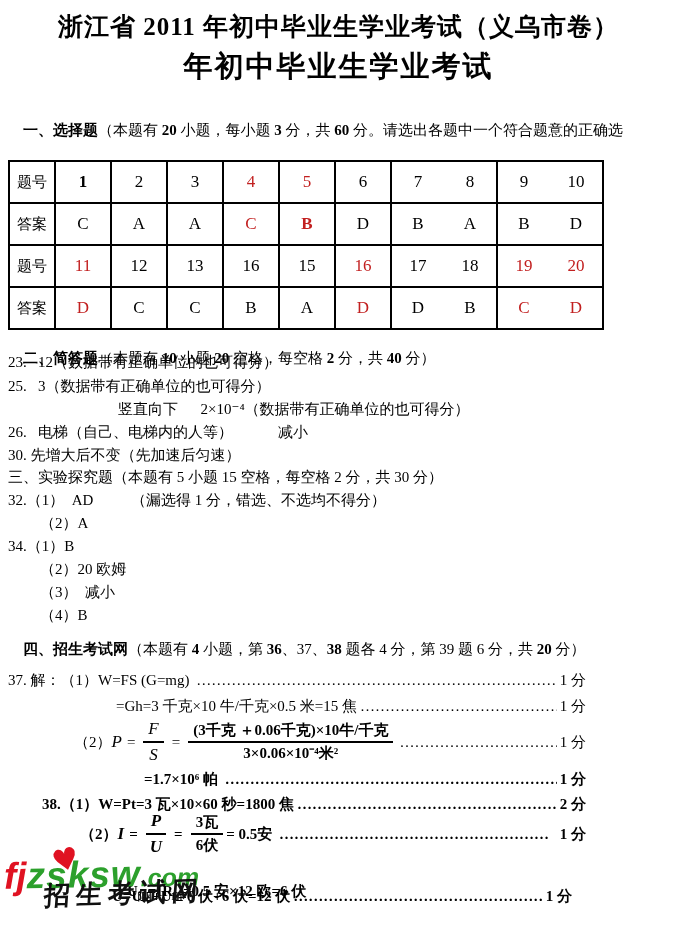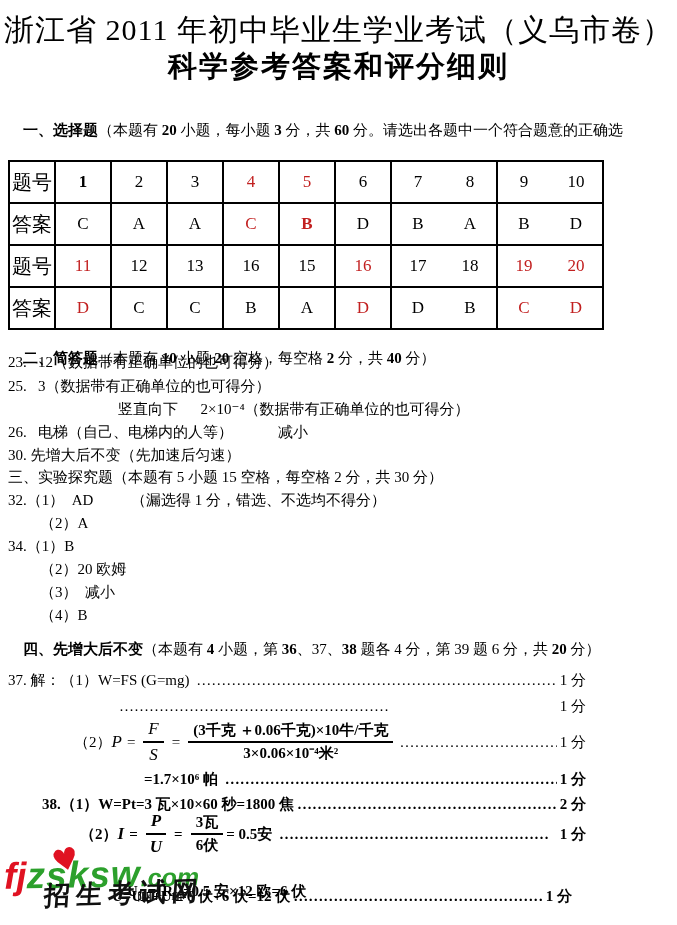--- a/index.html
+++ b/index.html
@@ -1,30 +1,30 @@
 <!DOCTYPE html>
 <html><head>
 <meta charset="utf-8">
 <style>
   html,body{margin:0;padding:0;background:#ffffff;}
   .page{position:relative;width:677px;height:925px;background:#ffffff;color:#000;
         font-family:"Liberation Serif","DejaVu Sans",serif;overflow:hidden;}
   .ctr{position:absolute;left:0;right:0;text-align:center;}
-  .title{top:10px;font-size:30px;font-weight:normal;letter-spacing:1px;}
+  .title{top:10px;font-size:25px;font-weight:bold;letter-spacing:1px;}
   .subtitle{top:47px;font-size:29px;font-weight:bold;letter-spacing:2px;}
   .line{position:absolute;font-size:15px;white-space:pre;line-height:19px;}
   .line span{white-space:pre;}
   .b{font-weight:bold;}
   .red{color:#c22020;}
   .beq{font-weight:bold;}
   
   .anstable{position:absolute;top:160px;left:8px;border-collapse:collapse;table-layout:fixed;}
   .anstable td{border:2px solid #000;height:40px;text-align:center;font-size:17px;padding:0;}
   .c-lbl{width:46px;} .c-q{width:56px;} .c-d{width:106px;}
-  .anstable td.lbl{font-size:20px;}
+  .anstable td.lbl{font-size:15px;}
   .anstable td.pair span{display:inline-block;width:50%;text-align:center;}
   
   .frow{position:absolute;display:flex;align-items:center;font-size:15px;white-space:pre;font-family:Liberation Serif, serif;}
   .frow span{white-space:pre;}
   .dots{flex:1 1 auto;overflow:hidden;white-space:nowrap;margin:0 3px;}
   .score{white-space:pre;}
   .eq{padding:0 5px;}
   .mvar{font-style:italic;font-size:17px;}
   .frac{display:inline-flex;flex-direction:column;text-align:center;margin:0 3px;line-height:1.3;}
   .frac .num{border-bottom:2px solid #000;padding:0 5px 1px;}
@@ -40,21 +40,21 @@
   .wm-com{color:#2ca02c;font-size:25px;}
   .wm-site{position:absolute;left:44px;top:876px;z-index:6;font-size:26px;font-weight:bold;color:#101010;
            letter-spacing:6px;transform:rotate(-2deg) skewX(-6deg);font-family:"Liberation Serif",serif;}
 </style>
 </head>
 <body>
 
 <div class="page">
 
   <div class="ctr title">浙江省 2011 年初中毕业生学业考试（义乌市卷）</div>
-  <div class="ctr subtitle">科学参考答案和评分细则</div>
+  <div class="ctr subtitle">年初中毕业生学业考试</div>
 
   <div class="line" style="top:102px;left:8px;">
     <span class="b">一、选择题</span><span>（本题有 </span><span class="b">20</span><span> 小题，每小题 </span><span class="b">3</span><span> 分，共 </span><span class="b">60</span><span> 分。请选出各题中一个符合题意的正确选</span>
   </div>
 
   <table class="anstable">
     <colgroup>
       <col class="c-lbl">
         <col class="c-q">
         <col class="c-q">
@@ -125,29 +125,30 @@
 
   <div class="line" style="top:468px;left:8px;">三、实验探究题（本题有 5 小题 15 空格，每空格 2 分，共 30 分）</div>
   <div class="line" style="top:491px;left:8px;">32.（1）  AD　　  （漏选得 1 分，错选、不选均不得分）</div>
   <div class="line" style="top:514px;left:40px;">（2）A</div>
   <div class="line" style="top:537px;left:8px;">34.（1）B</div>
   <div class="line" style="top:560px;left:40px;">（2）20 欧姆</div>
   <div class="line" style="top:583px;left:40px;">（3）  减小</div>
   <div class="line" style="top:606px;left:40px;">（4）B</div>
 
   <div class="line" style="top:621px;left:8px;">
-    <span class="b">四、先增大后不变</span><span>（本题有 </span><span class="b">4</span><span> 小题，第 </span><span class="b">36</span><span>、37、</span><span class="b">38</span><span> 题各 4 分，第 39 题 6 分，共 </span><span class="b">20</span><span> 分）</span>
+    <span class="b">四、招生考试网</span><span>（本题有 </span><span class="b">4</span><span> 小题，第 </span><span class="b">36</span><span>、37、</span><span class="b">38</span><span> 题各 4 分，第 39 题 6 分，共 </span><span class="b">20</span><span> 分）</span>
   </div>
 
   <div class="frow" style="top:671px;left:8px;width:578px;">
     <span>37. 解：（1）W=FS (G=mg) </span>
     <span class="dots">……………………………………………………………………</span>
     <span class="score">1 分</span>
   </div>
   <div class="frow" style="top:697px;left:116px;width:470px;">
+    <span>=Gh=3 千克×10 牛/千克×0.5 米=15 焦</span>
     <span class="dots">………………………………………………</span>
     <span class="score">1 分</span>
   </div>
   <div class="frow" style="top:715px;left:74px;width:512px;height:54px;">
     <span>（2）</span>
     <span class="mvar">P</span>
     <span class="eq">=</span>
     <span class="frac"><span class="num mvar">F</span><span class="den mvar">S</span></span>
     <span class="eq">=</span>
     <span class="frac beq"><span class="num">(3千克 ＋0.06千克)×10牛/千克</span><span class="den">3×0.06×10⁻⁴米²</span></span>

